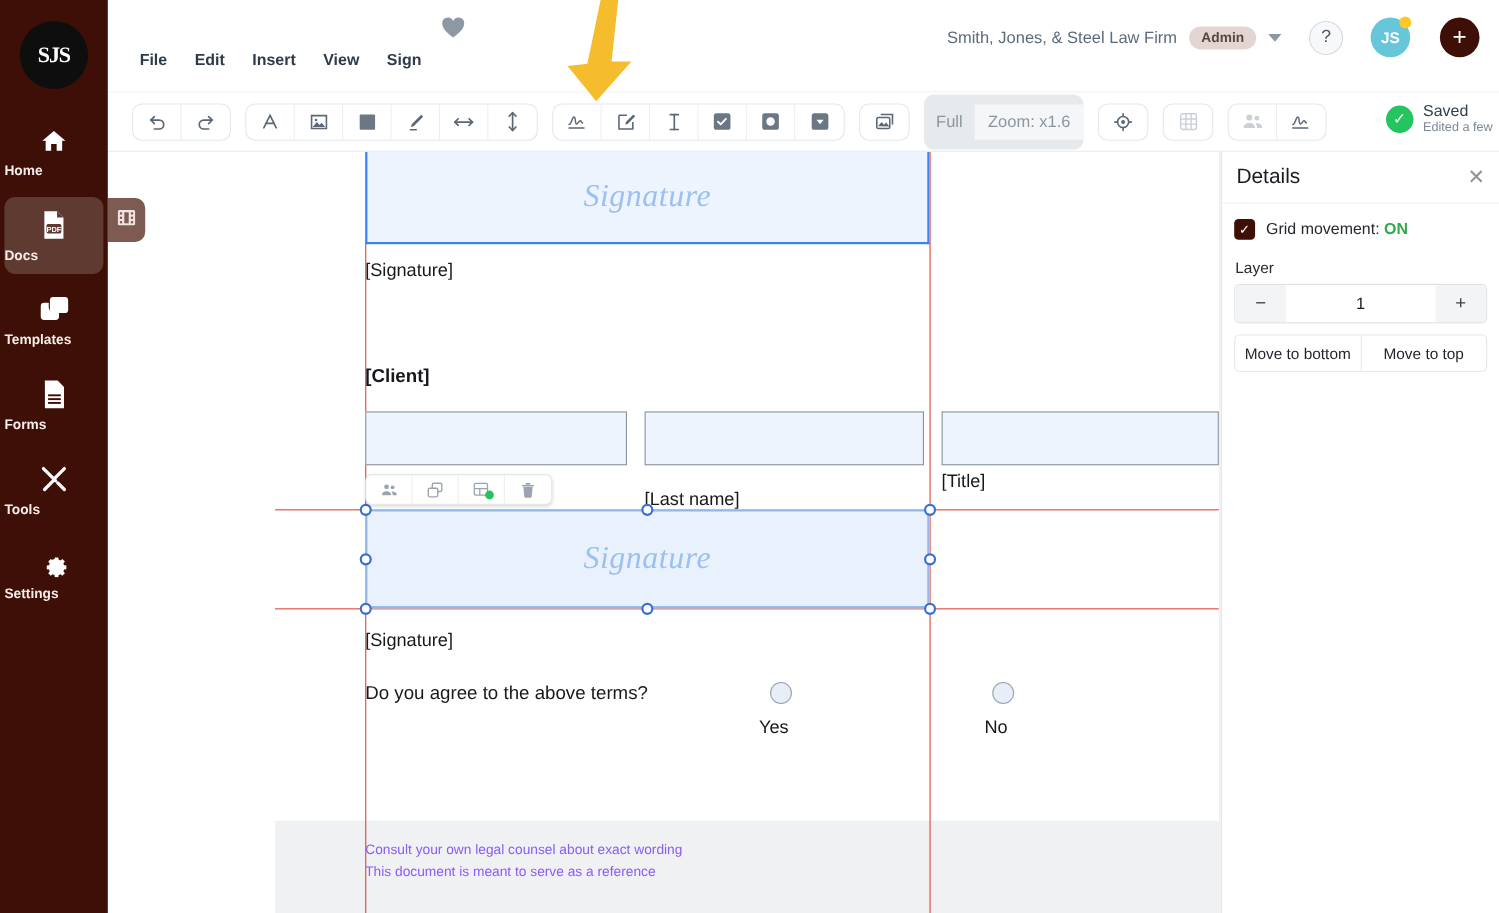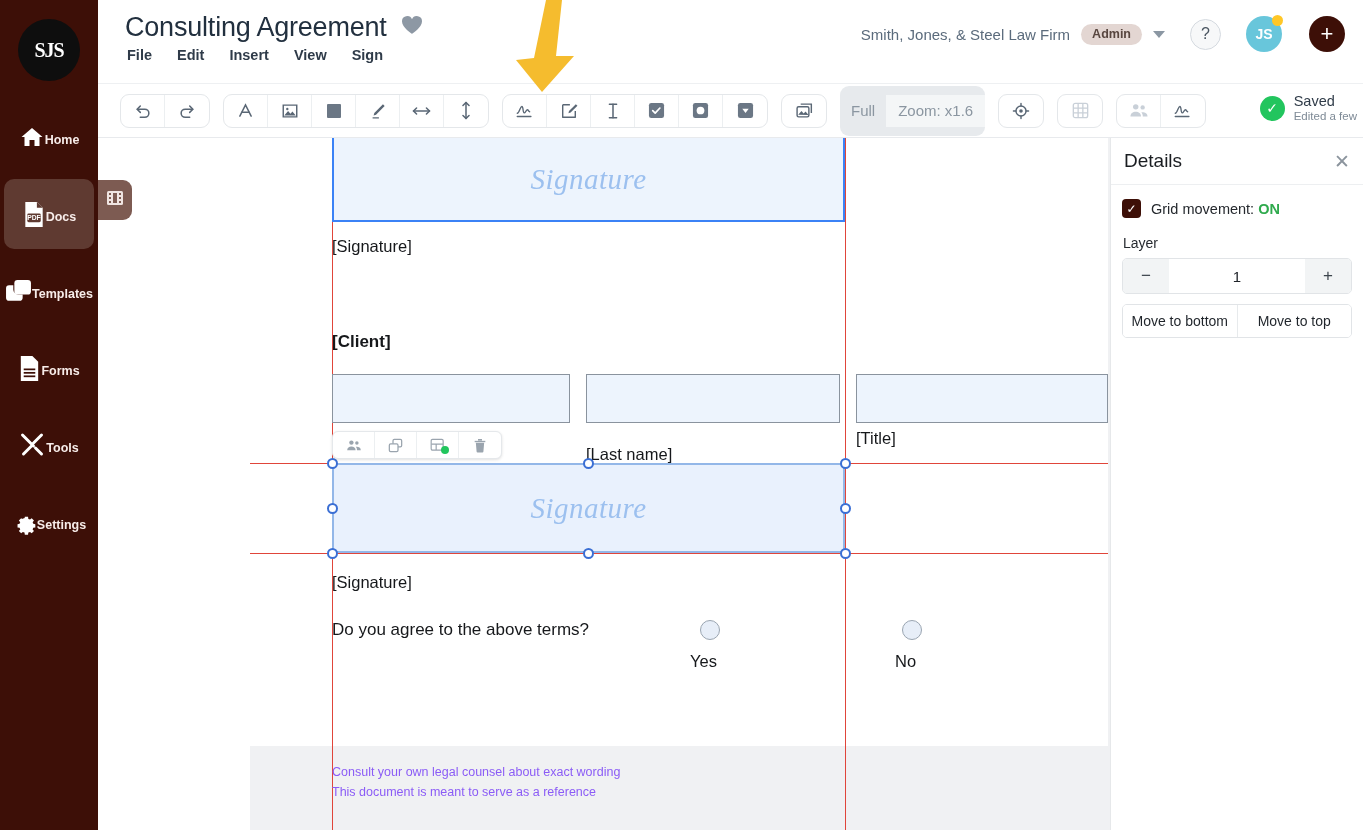--- a/index.html
+++ b/index.html
@@ -22,21 +22,21 @@
   .logo-circle {
     width: 62px; height: 62px; border-radius: 50%;
     background: #0e0e0e; margin-top: 19px;
     display: flex; align-items: center; justify-content: center;
     color: #fff; font-weight: bold; font-size: 20px; letter-spacing: -1px;
     font-family: "Liberation Serif", serif;
   }
   .nav-list { margin-top: 21px; width: 100%; display: flex; flex-direction: column; align-items: center; }
   .nav-item {
     width: 90px; height: 70px; margin-bottom: 7px;
-    display: flex; flex-direction: row; align-items: center; justify-content: center;
+    display: flex; flex-direction: column; justify-content: center;
     border-radius: 10px; cursor: pointer;
     color: #f4e6e2;
   }
   .nav-item.active { background: #5f3a31; }
   .nav-icon { height: 30px; display:flex; align-items:center; justify-content:center; }
   .nav-icon svg { display:block; }
   .nav-label { font-size: 12.5px; font-weight: 700; margin-top: 5px; color: #f7ece9; }
 
   .sidebar-tab {
     position: absolute; left: 98px; top: 180px;
@@ -310,21 +310,20 @@
         <rect x="2" y="10" width="2" height="2" fill="#7d5b52"></rect>
         <rect x="12" y="2" width="2" height="2" fill="#7d5b52"></rect>
         <rect x="12" y="6" width="2" height="2" fill="#7d5b52"></rect>
         <rect x="12" y="10" width="2" height="2" fill="#7d5b52"></rect>
         <rect x="6" y="2" width="4" height="10" fill="#7d5b52"></rect>
       </svg>
     </span>
   </div>
 
   <div class="header">
-    <div class="doc-title">Consulting Agreement</div>
     <div class="heart-btn">
       <svg width="22" height="20" viewBox="0 0 22 20" fill="#8d98a4">
         <path d="M11 19S1 12.6 1 6.6A5.2 5.2 0 0111 4.3 5.2 5.2 0 0121 6.6C21 12.6 11 19 11 19z"></path>
       </svg>
     </div>
     <div class="menubar">
       <span>File</span>
       <span>Edit</span>
       <span>Insert</span>
       <span>View</span>

